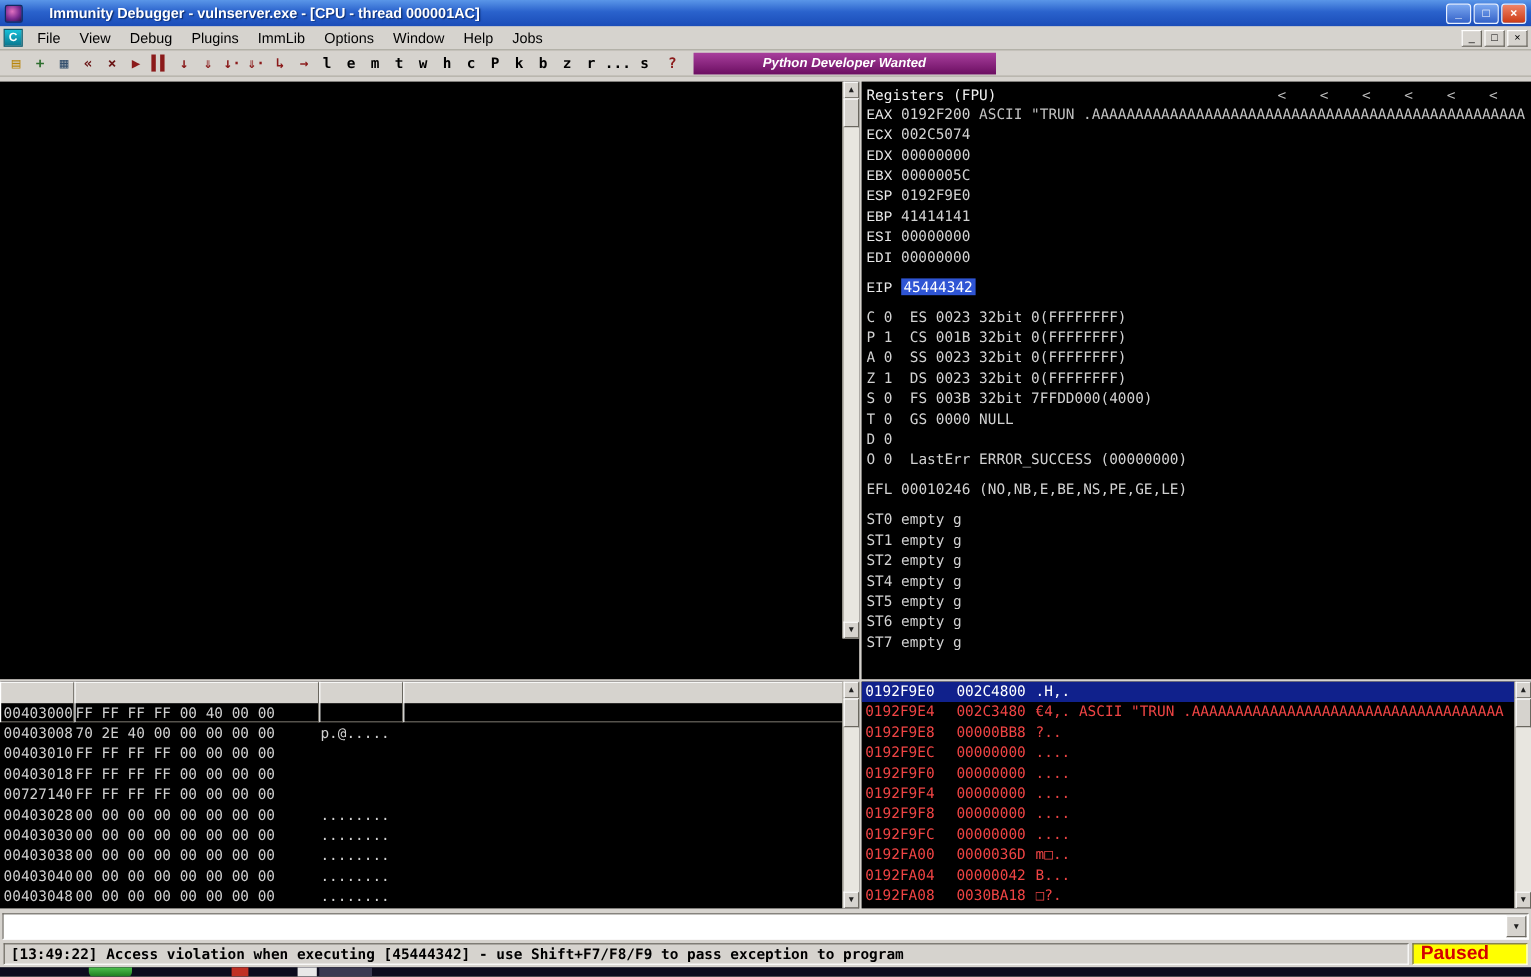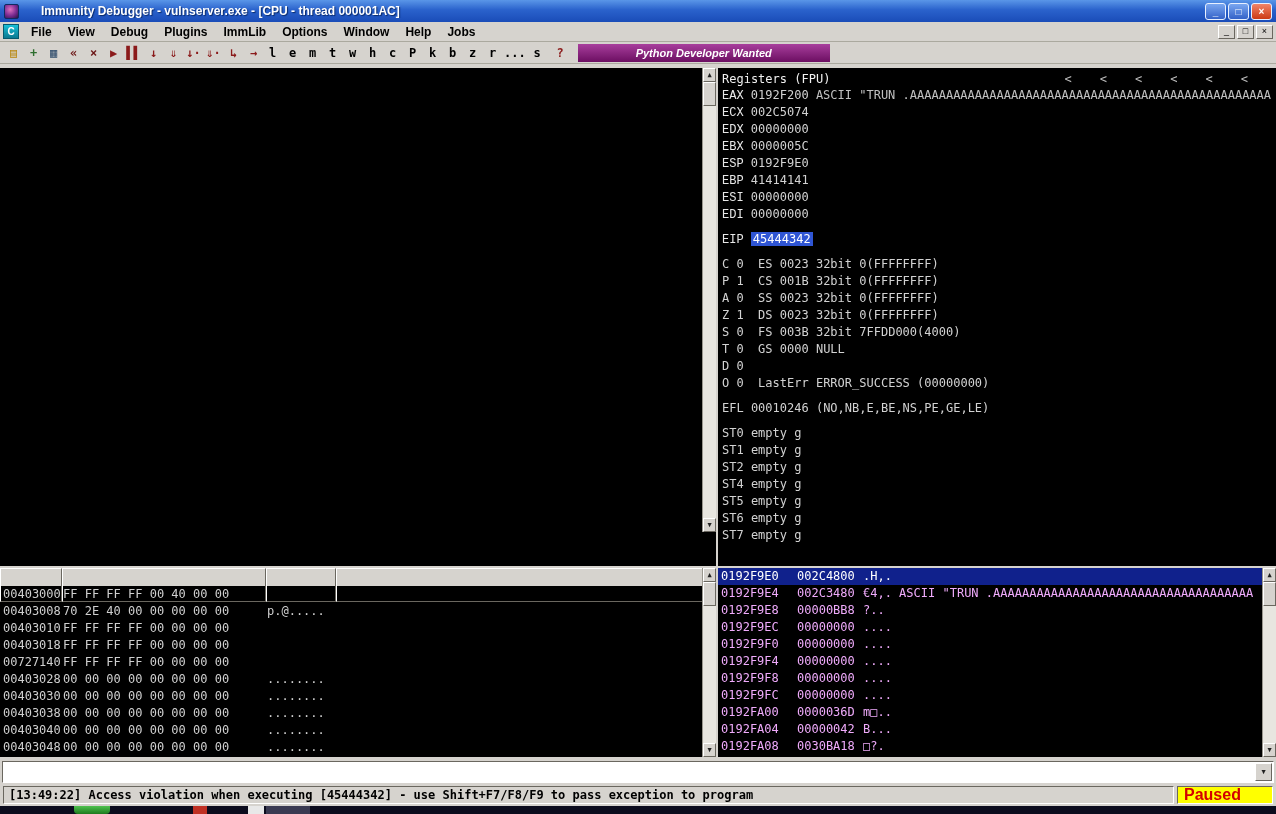--- a/index.html
+++ b/index.html
@@ -22,21 +22,21 @@
     display:flex; align-items:center; justify-content:center; font-family:"Liberation Sans",sans-serif; }
   .cap-btn.close { background:linear-gradient(180deg,#f08468,#cc3a14); }
 
   
   .menubar { position:absolute; top:22px; left:0; width:1276px; height:20px; background:#d6d3ce;
     display:flex; align-items:center; padding:0 3px; border-bottom:1px solid #aba99f;
     font-family:"Liberation Sans",sans-serif; font-size:12px; color:#000; }
   .mdi-icon { width:16px; height:15px; background:linear-gradient(180deg,#18c0d8,#0a7890); color:#fff;
     font-weight:bold; font-size:10px; display:flex; align-items:center; justify-content:center;
     border:1px solid #075a6e; margin-right:4px; }
-  .menus { display:flex;font-weight:bold; }
+  .menus { display:flex; }
   .menu-item { padding:2px 8px; white-space:nowrap; }
   .mdi-buttons { margin-left:auto; display:flex; gap:2px; }
   .mdi-btn { width:17px; height:14px; background:#d6d3ce; border:1px solid;
     border-color:#fff #6a675f #6a675f #fff; font-size:9px; line-height:1;
     display:flex; align-items:center; justify-content:center; }
 
   
   .toolbar { position:absolute; top:43px; left:0; width:1276px; height:21px; background:#d6d3ce;
     display:flex; align-items:center; padding:0 4px; border-bottom:1px solid #aba99f; }
   .tool-buttons, .tool-letters { display:flex; gap:1px; align-items:center; }
@@ -85,21 +85,21 @@
   .hex-h.asciicol { width:70px; }
   .hex-h.filler { flex:1; }
   .hex-body { position:absolute; top:18px; left:0; right:14px; bottom:0; }
   .hex-row { display:flex; height:17px; line-height:17px; white-space:pre; color:#cfcfcf; font-size:12px; padding-left:3px; }
   .hx-addr { width:60px; flex:0 0 auto; }
   .hx-bytes { width:204px; flex:0 0 auto; }
   .hx-ascii { flex:1; overflow:hidden; }
 
   
   .stack-body { position:absolute; top:0; left:0; right:14px; bottom:0; }
-  .stack-row { display:flex; height:17px; line-height:17px; white-space:pre; color:#f0abfc; font-size:12px; padding-left:3px; }
+  .stack-row { display:flex; height:17px; line-height:17px; white-space:pre; color:#ef4444; font-size:12px; padding-left:3px; }
   .st-addr { width:76px; flex:0 0 auto; }
   .st-val { width:66px; flex:0 0 auto; }
   .st-ascii { flex:1; overflow:hidden; }
   .stack-row.selected { background:var(--selection-bg,#10218c); color:#fff; }
 
   
   .command-bar { position:absolute; top:760px; left:0; width:1276px; height:24px; background:#d6d3ce; padding:1px 2px; }
   .combo { position:relative; height:22px; background:#fff; border:1px solid; border-color:#6a675f #fff #fff #6a675f; }
   .combo-value { position:absolute; left:4px; top:2px; font-size:12px; color:#000; }
   .combo-arrow { position:absolute; right:1px; top:1px; bottom:1px; width:17px; background:#d6d3ce;

